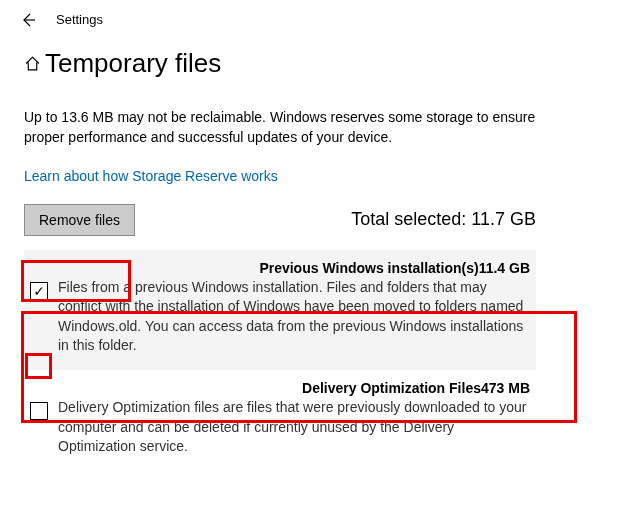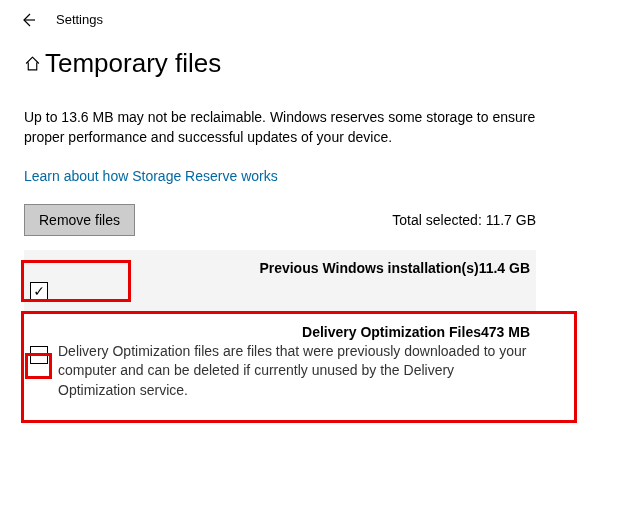--- a/index.html
+++ b/index.html
@@ -46,21 +46,21 @@
     }
     .remove-btn {
       border: 1px solid #888;
       background: #ccc;
       padding: 7px 14px;
       font-size: 14px;
       font-family: inherit;
       cursor: pointer;
       text-align: right;
     }
-    .total { font-size: 14px; }
+    .total { font-size: 18px; }
     .item {
       display: flex;
       padding: 10px 6px 14px 6px;
       gap: 10px;
       align-items: flex-start;
     }
     .item.selected { background: #f4f4f4; }
     .checkbox {
       width: 18px;
       height: 18px;
@@ -126,20 +126,21 @@
     </span>
   </div>
 
   <div class="item selected">
     <div class="checkbox">✓</div>
     <div class="item-body">
       <div class="item-head">
         <span>Previous Windows installation(s)</span>
         <span>11.4 GB</span>
       </div>
+      <div class="item-desc">Files from a previous Windows installation.  Files and folders that may conflict with the installation of Windows have been moved to folders named Windows.old.  You can access data from the previous Windows installations in this folder.</div>
     </div>
   </div>
 
   <div class="item">
     <div class="checkbox"></div>
     <div class="item-body">
       <div class="item-head">
         <span>Delivery Optimization Files</span>
         <span>473 MB</span>
       </div>

